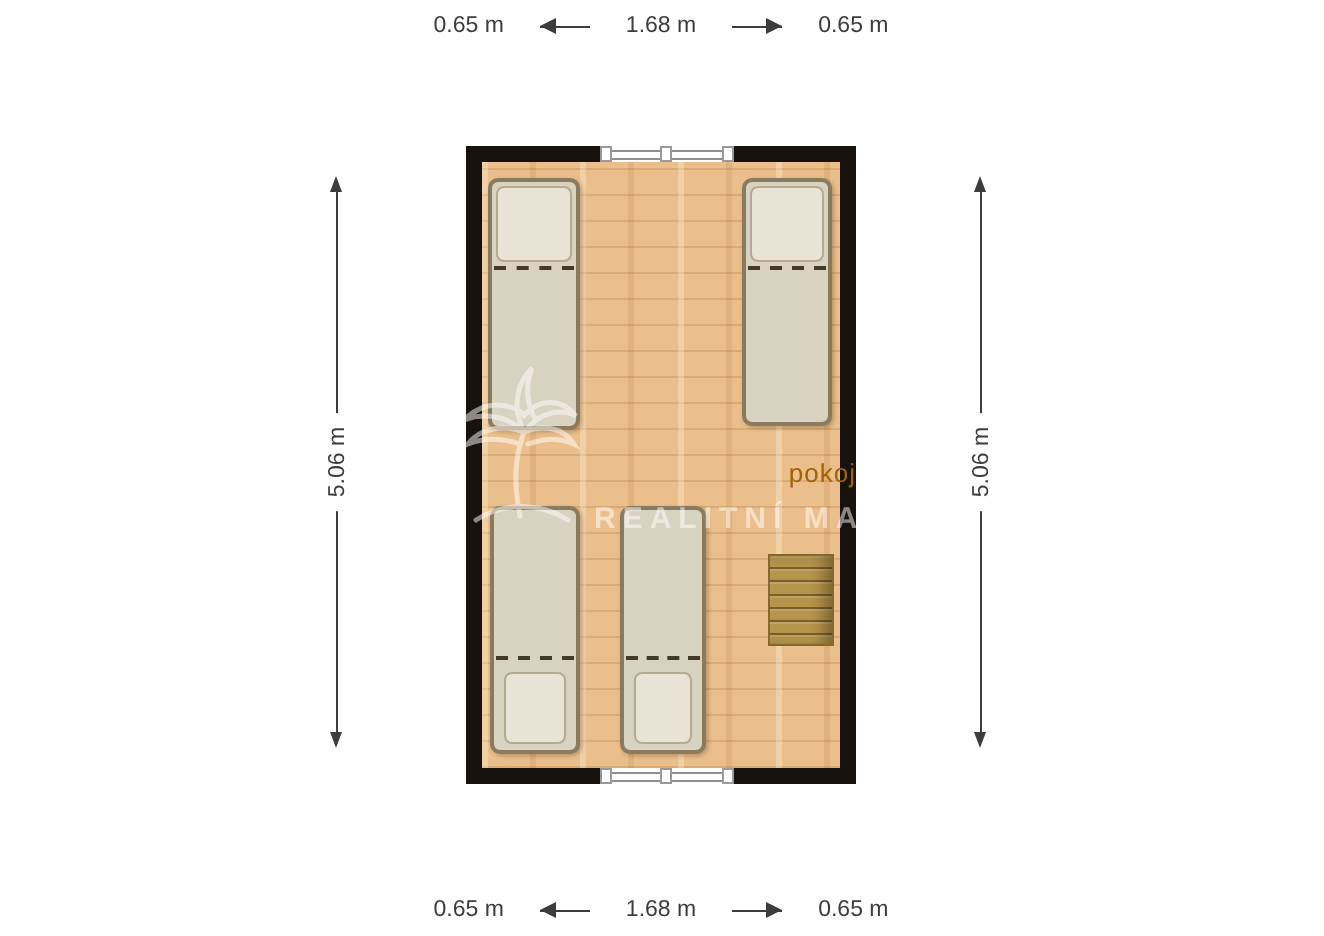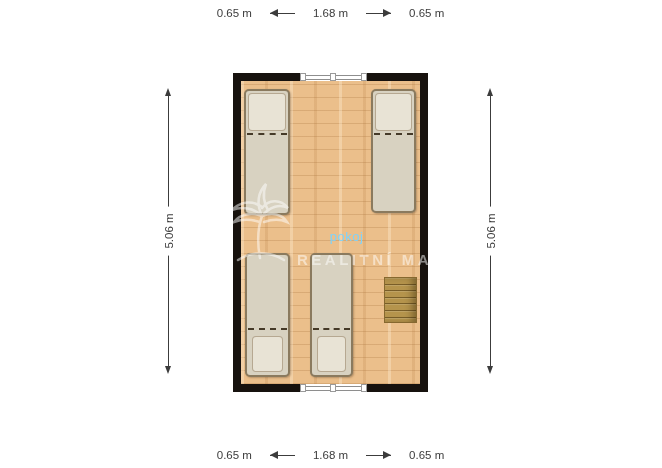--- a/index.html
+++ b/index.html
@@ -85,22 +85,22 @@
     position:absolute;left:151px;top:204px;width:33px;height:46px;
     background-color:#b5944c;
     background-image:repeating-linear-gradient(180deg,
       rgba(255,255,255,0.14) 0 1px, transparent 1px 5.6px,
       rgba(60,40,5,0.50) 5.6px 6.6px);
     border:1px solid #86682f;box-sizing:border-box;
     box-shadow:inset -6px 0 7px -2px rgba(40,25,0,0.38);
   }
 
   .room-label{
-    position:absolute;left:16px;top:156px;width:100%;text-align:center;
-    font-size:13px;color:#7dd3fc;letter-spacing:0.5px;
+    position:absolute;left:0;top:156px;width:100%;text-align:right;
+    font-size:13px;color:#a16207;letter-spacing:0.5px;
   }
 
   
   .wm-clip{position:absolute;inset:0;overflow:hidden;pointer-events:none;}
   .wm-big{
     position:absolute;left:50%;top:116px;transform:translateX(-50%);
     font-size:52px;line-height:1;font-weight:bold;letter-spacing:4px;
     color:rgba(255,255,255,0.42);white-space:nowrap;
   }
   .wm-sub{

